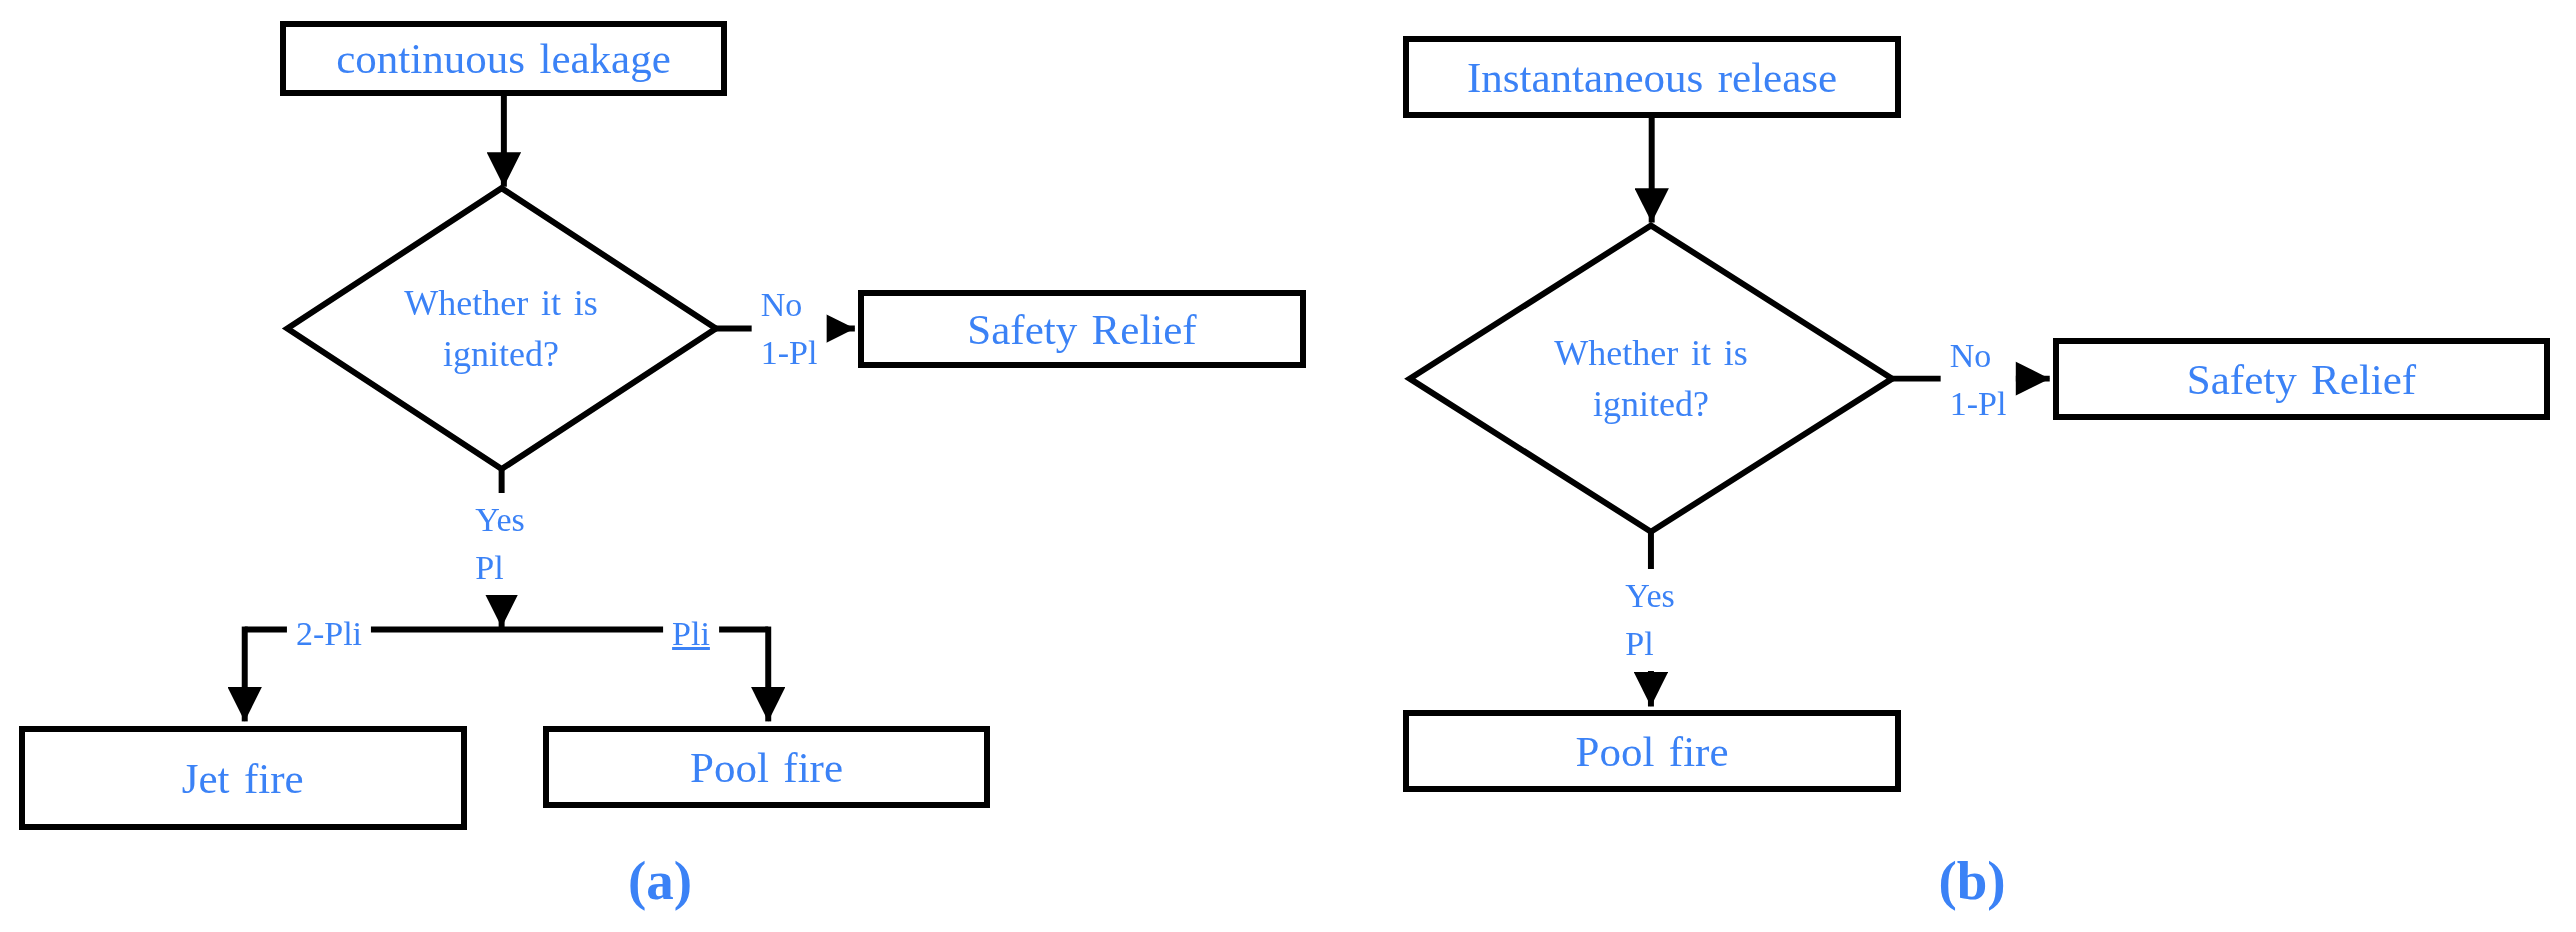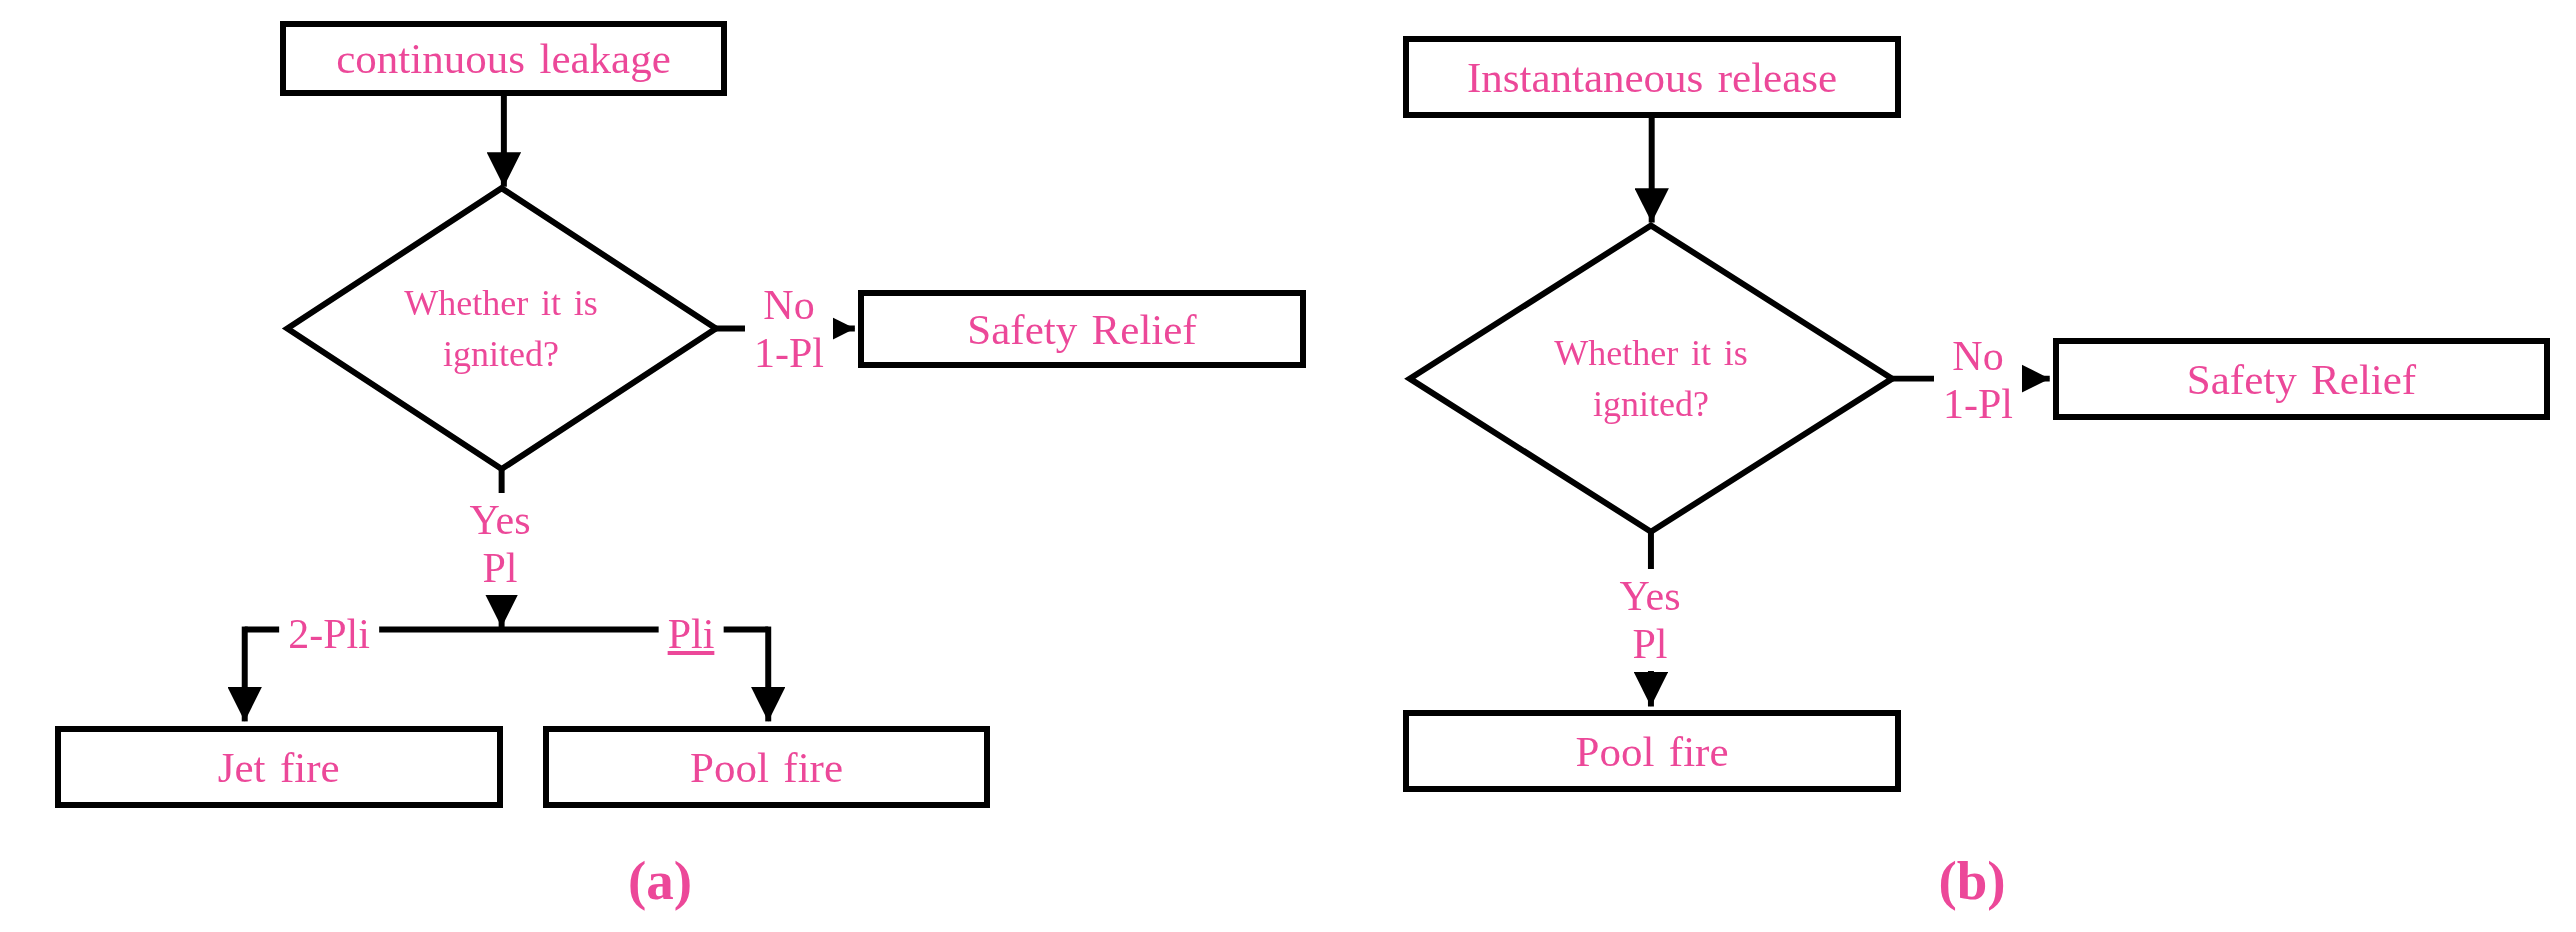--- a/index.html
+++ b/index.html
@@ -6,21 +6,21 @@
     margin: 0;
     padding: 0;
     background: #ffffff;
   }
   .canvas {
     position: relative;
     width: 2576px;
     height: 932px;
     background: #ffffff;
     font-family: "Liberation Serif", "DejaVu Serif", serif;
-    color: #ec4899;
+    color: #3b82f6;
     overflow: hidden;
   }
   .wires {
     position: absolute;
     left: 0; top: 0;
     width: 2576px;
     height: 932px;
   }
   .box {
     position: absolute;
@@ -40,22 +40,21 @@
     width: 388px;
     text-align: center;
     font-size: 36px;
     line-height: 51px;
     word-spacing: 3.7px;
   }
   .edge-label {
     position: absolute;
     transform: translate(-50%, -50%);
     background: #ffffff;
-    text-align: center;
-    font-size: 42px;
+    font-size: 34px;
     line-height: 48px;
     padding: 3px 9px;
     white-space: nowrap;
   }
   .edge-label span { display: block; }
   .caption {
     position: absolute;
     transform: translate(-50%, -50%);
     font-size: 55px;
     font-weight: 700;
@@ -104,21 +103,21 @@
 
   <div class="edge-label" style="left:500px; top:544px;">
     <span>Yes</span>
     <span>Pl</span>
   </div>
 
   <div class="edge-label" style="left:329px; top:634px;">2-Pli</div>
 
   <div class="edge-label" style="left:691px; top:634px;text-decoration:underline;">Pli</div>
 
-  <div class="box" style="left:18.7px; top:726px; width:448px; height:82px;margin-left:36px;">Jet fire</div>
+  <div class="box" style="left:18.7px; top:726px; width:448px; height:104px;">Jet fire</div>
 
   <div class="box" style="left:543px; top:726px; width:447px; height:82px;">Pool fire</div>
 
   <div class="caption" style="left:660px; top:880px;">(a)</div>
 
   <div class="box" style="left:1403px; top:36px; width:498px; height:82px;">Instantaneous release</div>
 
   <div class="diamond-text" style="left:1457px; top:328px;">
     <span style="display:block;">Whether it is</span>
     <span style="display:block;">ignited?</span>

